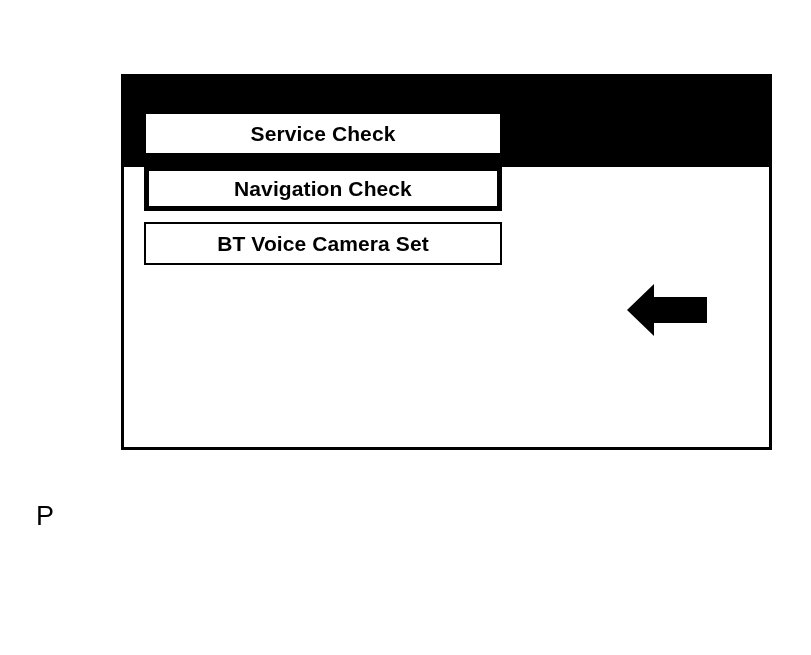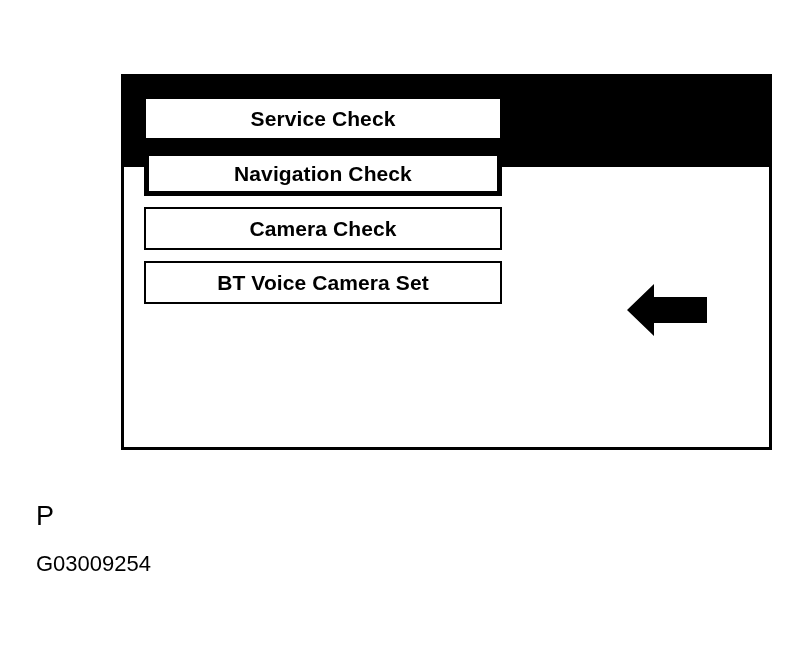--- a/index.html
+++ b/index.html
@@ -50,21 +50,21 @@
     height: 280px;
     background: #ffffff;
     padding-top: 11px;
     box-sizing: border-box;
   }
 
   
   .menu-list {
     position: absolute;
     left: 144px;
-    top: 97px;
+    top: 112px;
     width: 358px;
   }
 
   .menu-button {
     box-sizing: border-box;
     width: 358px;
     height: 43px;
     margin-bottom: 11px;
     border: 2px solid #000000;
     background: #ffffff;
@@ -141,32 +141,28 @@
 
   <div class="menu-button">
     <span class="menu-button-label">Service Check</span>
   </div>
 
 
   <div class="menu-button selected">
     <span class="menu-button-label">Navigation Check</span>
   </div>
 
-  <div class="menu-button">
-    <span class="menu-button-label">Camera Check</span>
-  </div>
 
   <div class="menu-button">
     <span class="menu-button-label">BT Voice Camera Set</span>
   </div>
 
 </div>
 
 <div class="pointer-arrow">
   <svg width="80" height="52" viewBox="0 0 80 52" xmlns="http://www.w3.org/2000/svg">
     <polygon points="0,26 27,0 27,13 80,13 80,39 27,39 27,52" fill="#000000"></polygon>
   </svg>
 </div>
 
 <div class="caption">
   <div class="caption-line-1">P</div>
-  <div class="caption-line-2">G03009254</div>
 </div>
 
 </body></html>

